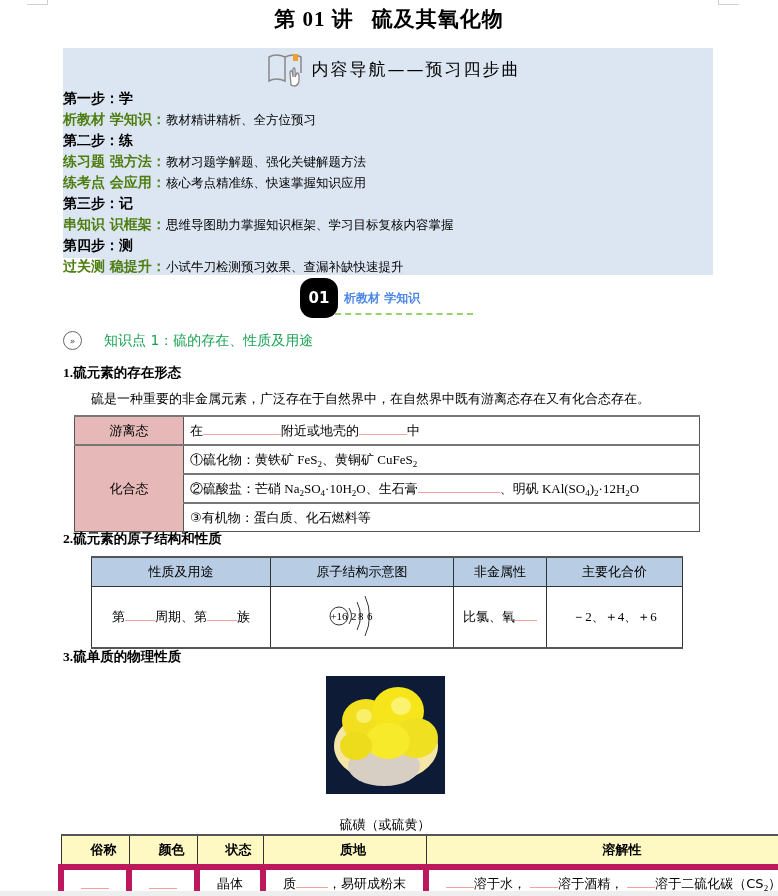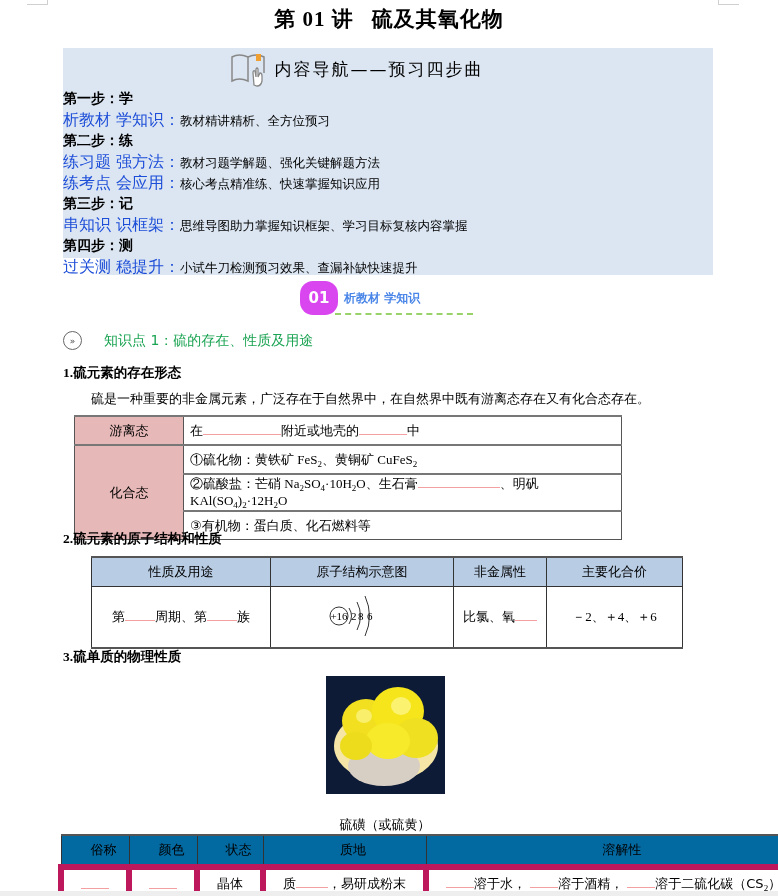--- a/index.html
+++ b/index.html
@@ -10,56 +10,56 @@
   }
   .serif { font-family: "Liberation Serif", "DejaVu Serif", serif; }
   .abs { position: absolute; }
   .corner { position: absolute; width: 20px; height: 4px; border-bottom: 1px solid #d0d0d0; }
 
   .title { left: 0; width: 778px; top: 5px; text-align: center; font-size: 21px; font-weight: bold; letter-spacing: 1px; }
   .title .sp { display: inline-block; width: 18px; }
 
   .nav-box { left: 63px; top: 48px; width: 650px; height: 227px; background: #dce6f2; }
   .nav-box-cut { left: 63px; top: 258px; width: 37px; height: 17px; background: #ffffff; }
-  .nav-head { left: 63px; top: 50px; width: 586px; height: 38px; display: flex; justify-content: center; align-items: center; font-size: 17px; letter-spacing: 2px; }
+  .nav-head { left: 63px; top: 50px; width: 586px; height: 38px; display: flex; justify-content: center; align-items: center; font-size: 17px; letter-spacing: 2px; padding-left: 37px; }
   .nav-head svg { margin-right: 6px; }
   .nav-lines { left: 63px; top: 88px; font-size: 13px; line-height: 21px; }
   .nav-lines .step { font-weight: bold; font-size: 14px; }
-  .nav-lines .hl { color: #1d4ed8; font-size: 16px; }
+  .nav-lines .hl { color: #4d7c0f; font-size: 14px; font-weight: bold; }
   .nav-lines .desc { color: #000; font-size: 12.5px; }
   .nav-lines .row { height: 21px; white-space: nowrap; }
 
   .sec-badge { left: 300px; top: 283px; height: 30px; display: flex; align-items: center; }
-  .sec-num { width: 38px; height: 34px; border-radius: 13px; background: #d946ef; color: #fff; font-weight: bold; font-size: 15px; display: flex; align-items: center; justify-content: center; }
+  .sec-num { width: 38px; height: 40px; border-radius: 13px; background: #000000; color: #fff; font-weight: bold; font-size: 15px; display: flex; align-items: center; justify-content: center; }
   .sec-text { margin-left: 6px; color: #4a86e8; font-weight: bold; font-size: 12px; }
   .sec-dash { left: 335px; top: 313px; width: 138px; border-bottom: 2px dashed #9ad26a; }
 
   .kp { left: 63px; top: 331px; display: flex; align-items: center; }
   .kp-icon { width: 17px; height: 17px; border: 1px solid #666; border-radius: 50%; font-size: 9px; display: flex; align-items: center; justify-content: center; color: #444; }
   .kp-text { margin-left: 22px; color: #1aa352; font-weight: normal; font-size: 14px; }
 
   .h3 { font-weight: bold; font-size: 13.5px; }
   .para { font-size: 13px; }
 
   table { border-collapse: collapse; }
-  .t1 { left: 74px; top: 415px; width: 548px; font-size: 13px; }
+  .t1 { left: 74px; top: 415px; width: 626px; font-size: 13px; }
   .t1 td { border: 1px solid #555; border-top: 2px solid #777; height: 27px; padding: 0 6px; }
   .t1 .lbl { background: #e6b8b7; text-align: center; width: 96px; }
   .blank { display: inline-block; border-bottom: 1px solid #f4a0a0; vertical-align: baseline; height: 12px; }
   sub { font-size: 9px; vertical-align: -3px; }
 
   .t2 { left: 91px; top: 556px; width: 592px; font-size: 13px; }
   .t2 th { background: #b8cce4; font-weight: normal; border: 1px solid #333; border-top: 2px solid #555; height: 26px; }
   .t2 td { border: 1px solid #333; border-bottom: 2px solid #555; height: 58px; text-align: center; }
 
   .mineral { left: 326px; top: 676px; width: 119px; height: 118px; background: #0c1a33; overflow: hidden; }
   .cap { left: 300px; top: 816px; width: 170px; text-align: center; font-size: 13px; }
 
   .t3 { left: 58px; top: 834px; width: 657px; font-size: 13px; }
-  .t3 th { background: #0369a1; font-weight: normal; border: 1px solid #333; border-top: 2px solid #555; height: 26px; padding-left: 18px; }
+  .t3 th { background: #fef9c3; font-weight: bold; border: 1px solid #333; border-top: 2px solid #555; height: 26px; padding-left: 18px; }
   .t3 td { border: 6px solid #be185d; height: 28px; padding: 0 17px; white-space: nowrap; }
   .bottom-bar { left: 0; top: 891px; width: 778px; height: 5px; background: #eeeeee; }
 </style>
 </head>
 <body>
 
 <div class="corner" style="left:27px;top:0;border-right:1px solid #d0d0d0;"></div>
 <div class="corner" style="left:718px;top:0;border-left:1px solid #d0d0d0;"></div>
 
 <div class="abs title serif">

